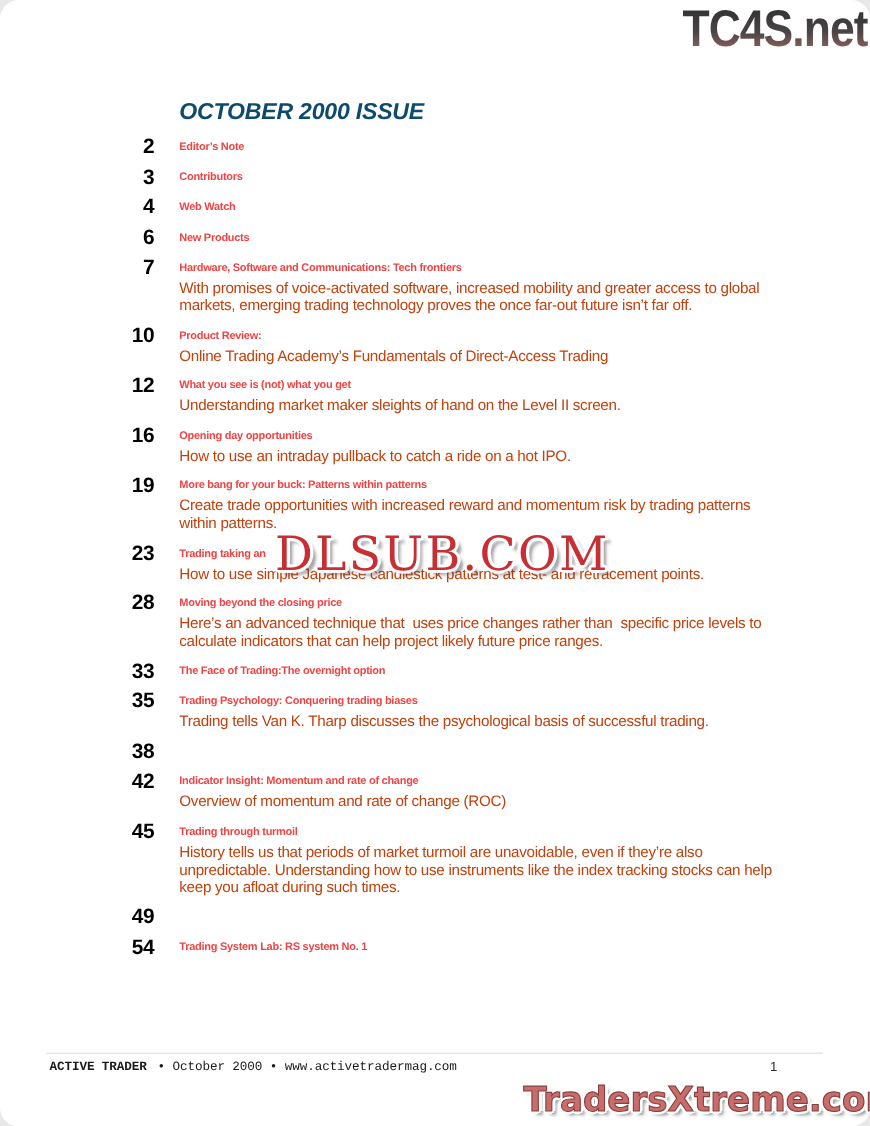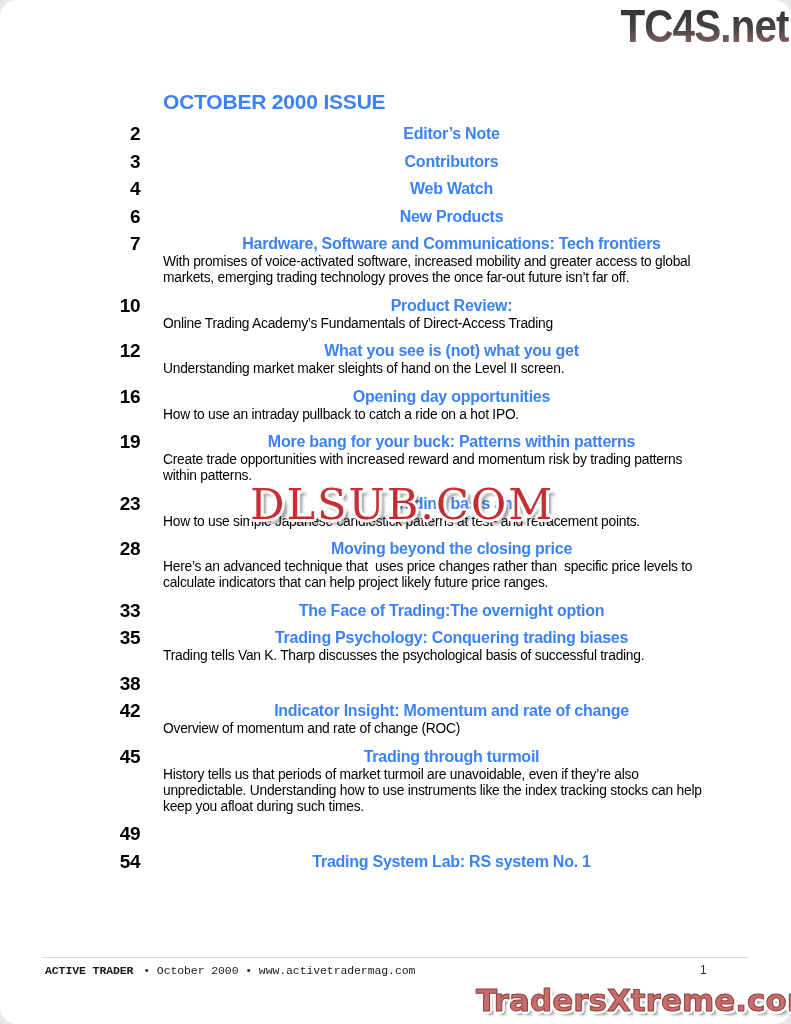--- a/index.html
+++ b/index.html
@@ -56,21 +56,22 @@
       -2px -2px 0 #fff, 2px -2px 0 #fff, -2px 2px 0 #fff, 2px 2px 0 #fff,
       -3px 0 0 #fff, 3px 0 0 #fff, 0 -3px 0 #fff, 0 3px 0 #fff,
       4px 4px 3px rgba(90,90,90,0.6);
   }
 
   
   .headline{
     position:absolute;left:163px;top:90px;
     font-size:21px;font-weight:bold;
     letter-spacing:-0.2px;
-    color:#3b82f6;
+    color:#0c4a6e;
+    font-style:italic;
   }
 
   
   .toc{
     position:absolute;left:80px;top:126px;width:660px;
   }
   .toc-row{
     display:flex;
     margin-bottom:11.5px;
   }
@@ -82,33 +83,32 @@
     font-weight:bold;
     line-height:16px;
     letter-spacing:-0.5px;
     color:#000;
   }
   .toc-body{
     margin-left:23px;
     width:610px;
   }
   .toc-title{
-    font-size:16px;
+    font-size:10px;
     font-weight:bold;
     line-height:16px;
     letter-spacing:-0.25px;
-    color:#3b82f6;
-    text-align:center;
+    color:#ef4444;
   }
   .toc-desc{
     font-size:13.8px;
     line-height:16px;
     letter-spacing:-0.25px;
     margin-top:2px;
-    color:#000000;
+    color:#c2410c;
     white-space:pre-wrap;
   }
 
   
   .footer-rule{
     position:absolute;left:42px;top:957px;width:706px;height:1px;
     background:#dcdcdc;
   }
   .footer{
     position:absolute;left:45px;top:964px;
@@ -201,21 +201,21 @@
       <div class="toc-body">
         <div class="toc-title">More bang for your buck: Patterns within patterns</div>
         <div class="toc-desc">Create trade opportunities with increased reward and momentum risk by trading patterns
 within patterns.</div>
       </div>
     </div>
 
     <div class="toc-row">
       <div class="toc-num">23</div>
       <div class="toc-body">
-        <div class="toc-title">Trading basis an</div>
+        <div class="toc-title">Trading taking an</div>
         <div class="toc-desc">How to use simple Japanese candlestick patterns at test- and retracement points.</div>
       </div>
     </div>
 
     <div class="toc-row">
       <div class="toc-num">28</div>
       <div class="toc-body">
         <div class="toc-title">Moving beyond the closing price</div>
         <div class="toc-desc">Here’s an advanced technique that  uses price changes rather than  specific price levels to
 calculate indicators that can help project likely future price ranges.</div>

